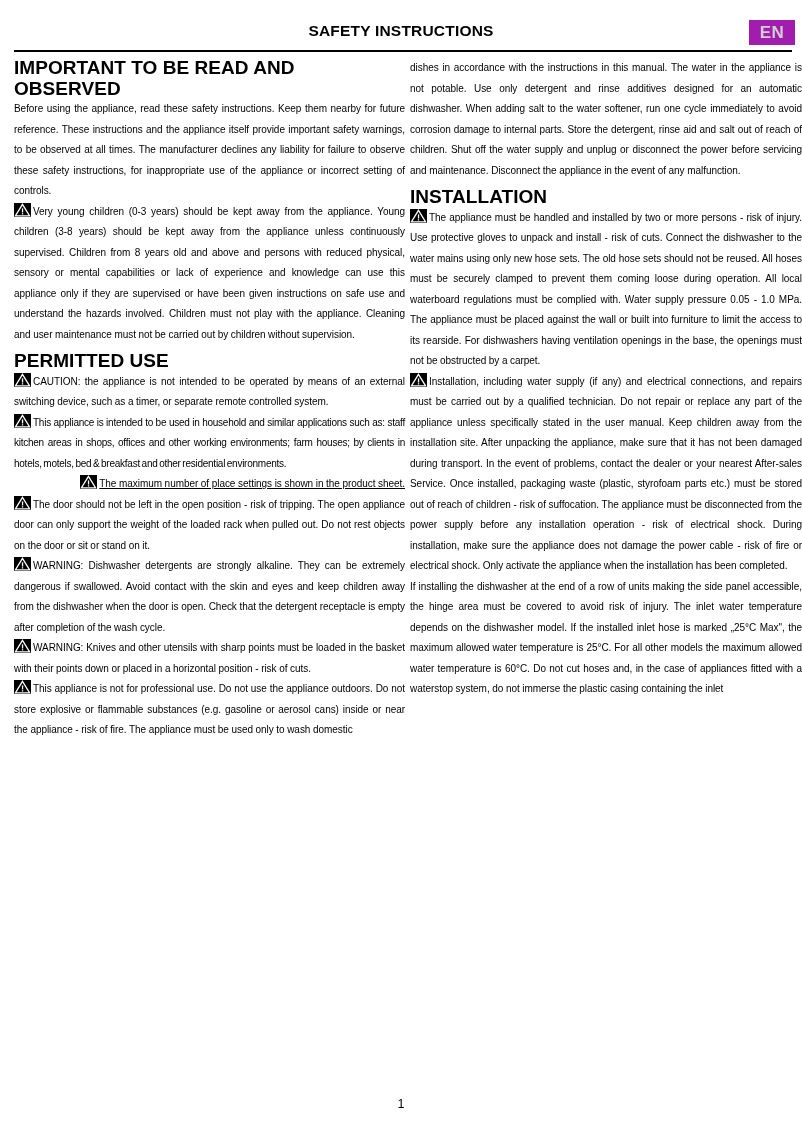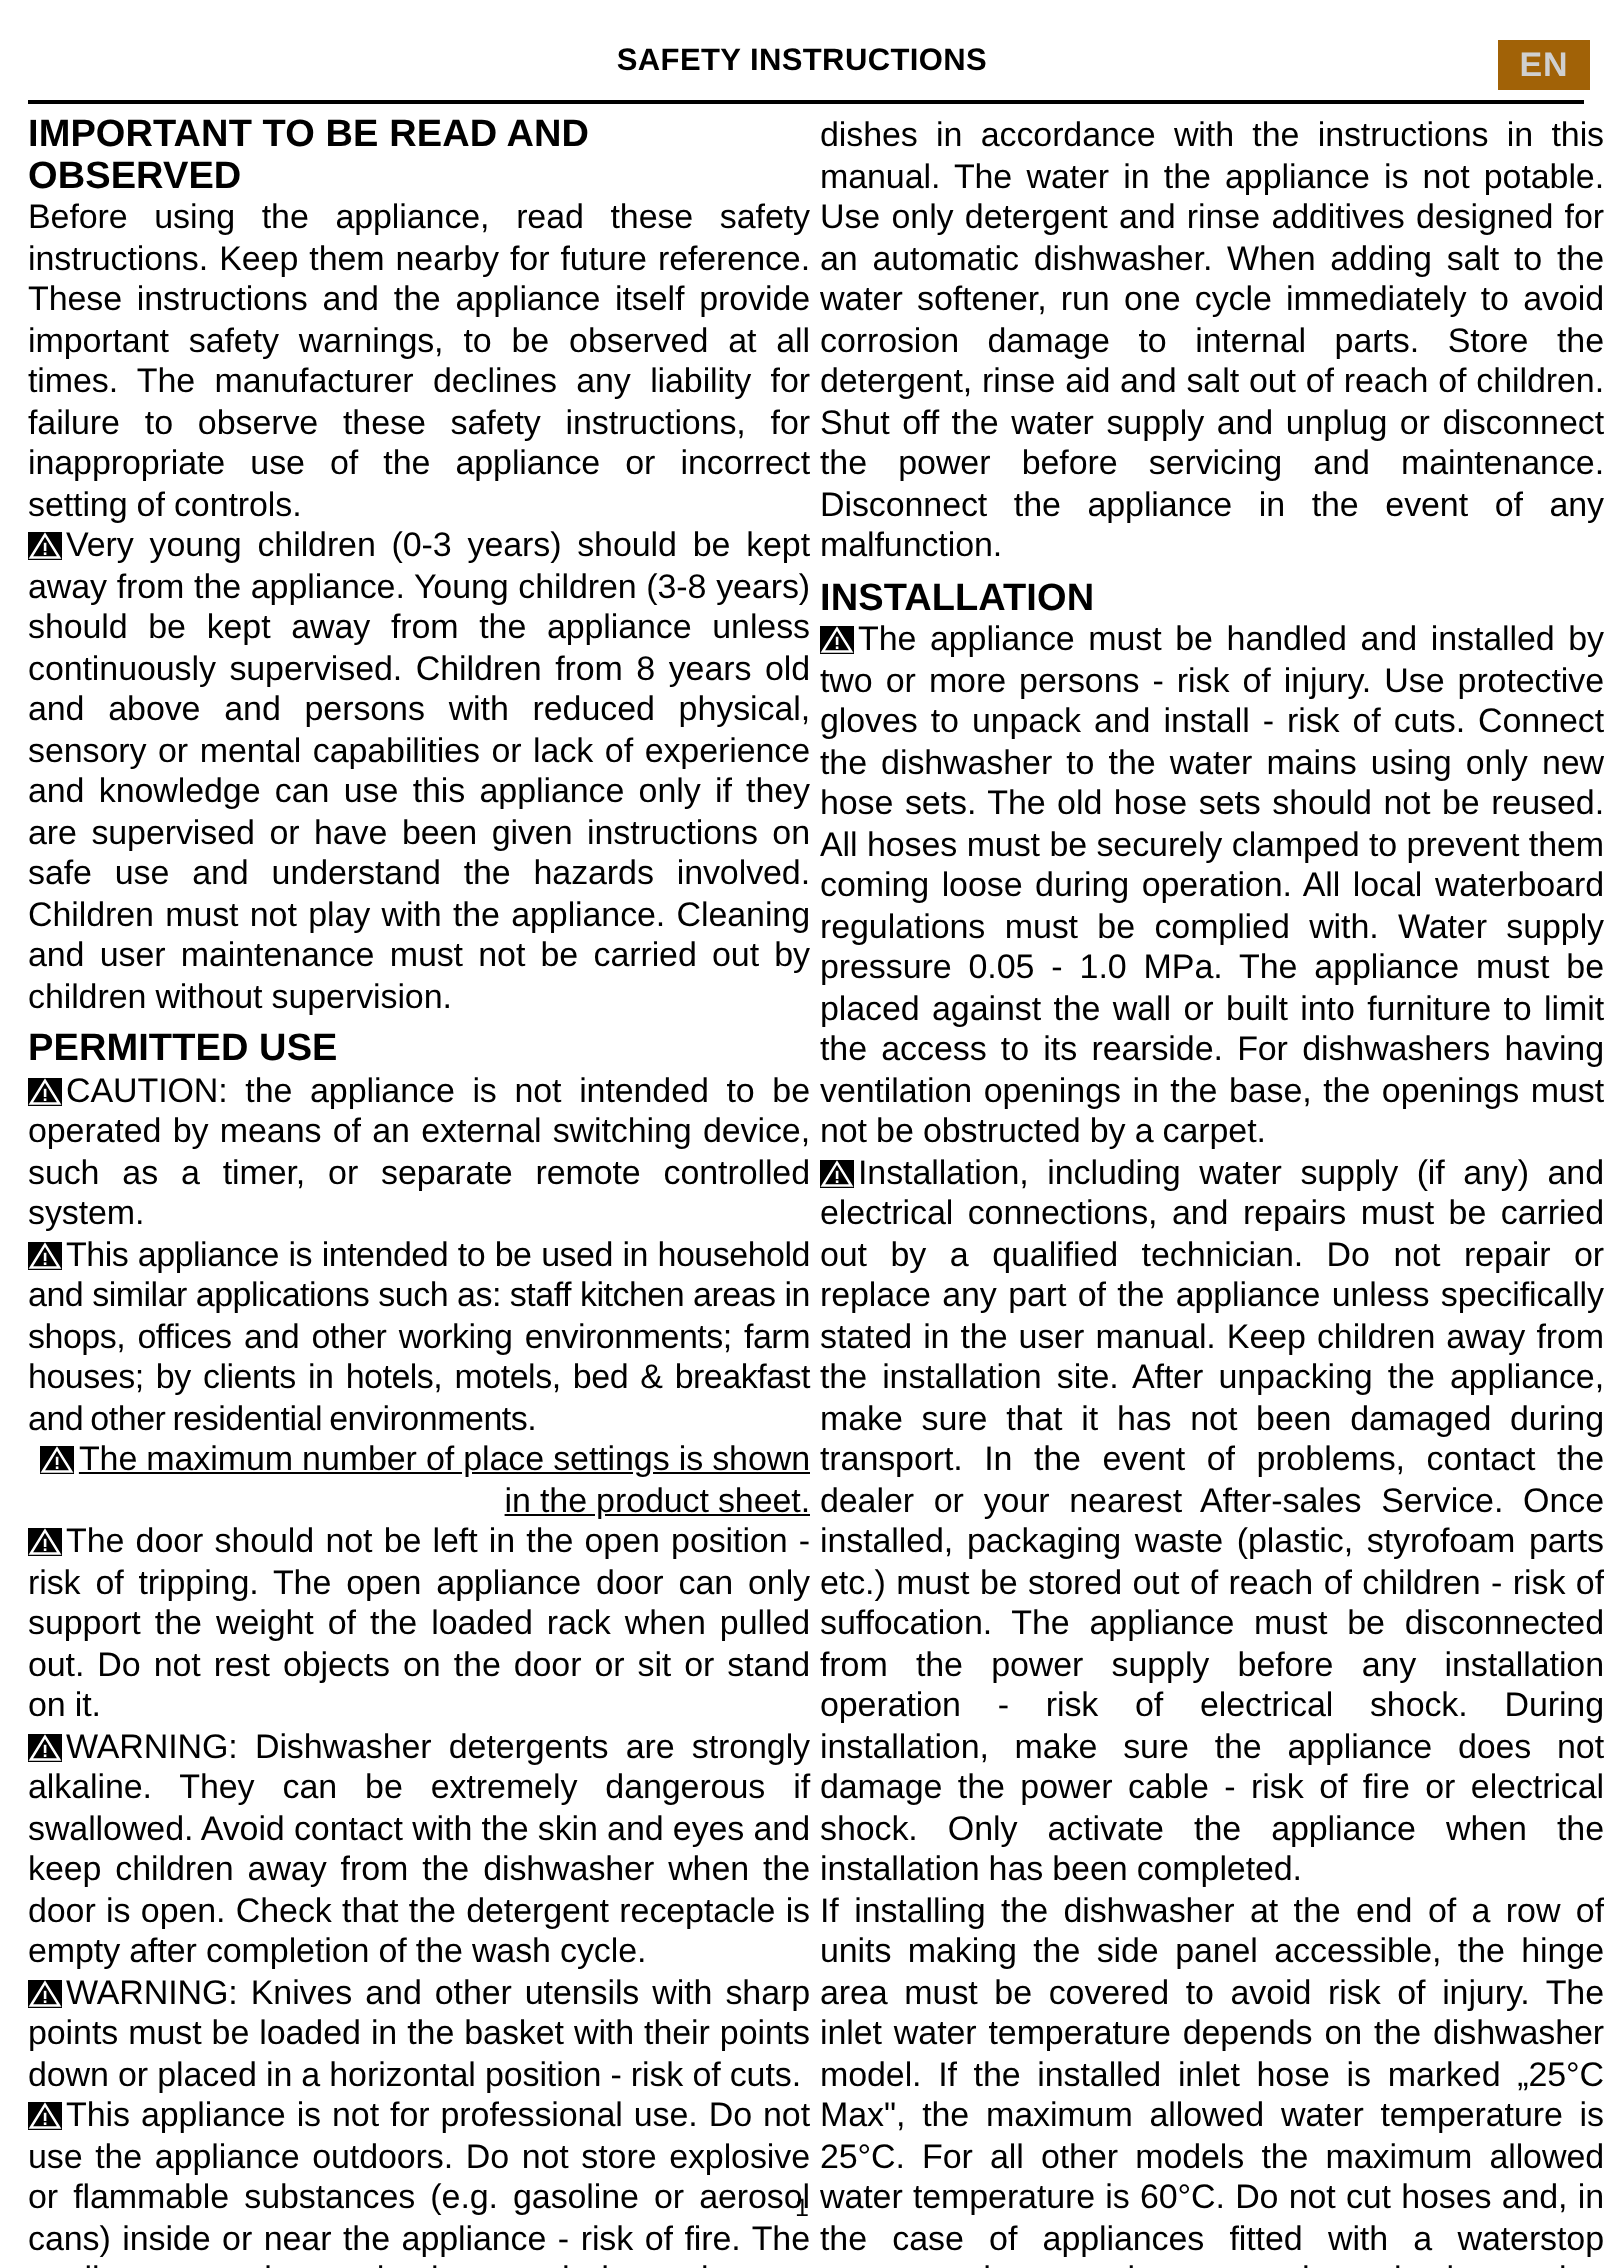--- a/index.html
+++ b/index.html
@@ -36,21 +36,21 @@
     font-weight: bold;
     letter-spacing: 0.2px;
     line-height: 18px;
   }
   .lang-badge {
     position: absolute;
     right: 7px;
     top: 20px;
     width: 46px;
     height: 25px;
-    background: #a16207;
+    background: #a21caf;
     color: #cfcfcf;
     font-size: 17px;
     font-weight: bold;
     line-height: 25px;
     text-align: center;
     letter-spacing: 0.5px;
   }
   .header-rule {
     position: absolute;
     left: 14px;
@@ -87,21 +87,21 @@
     margin: 0;
     padding: 0;
     line-height: 20.5px;
     letter-spacing: 0.05px;
   }
   h2.section-heading.spaced {
     margin-top: 6px;
   }
 
   p.body {
-    font-size: 17px;
+    font-size: 10px;
     line-height: 20.5px;
     margin: 0;
     padding: 0;
     text-align: justify;
     text-justify: inter-word;
     letter-spacing: -0.05px;
     word-spacing: -0.1px;
   }
   p.body.nojust {
     text-align: right;

